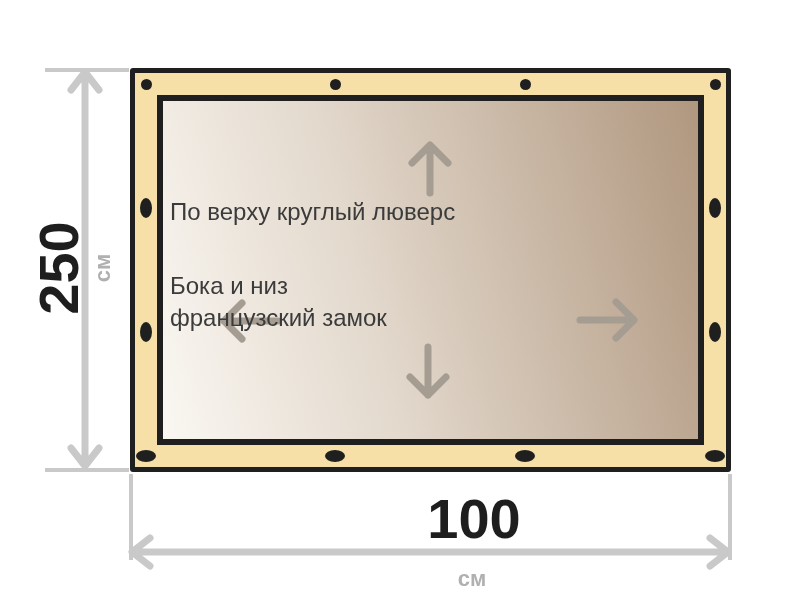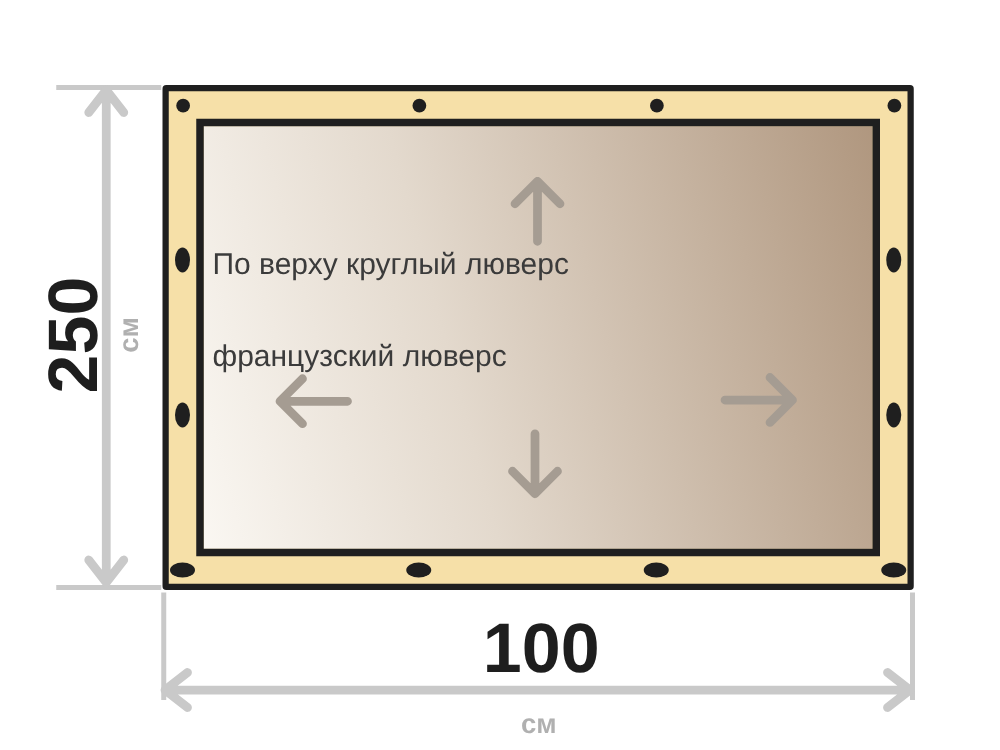--- a/index.html
+++ b/index.html
@@ -55,21 +55,21 @@
   .ext-line { position:absolute; background:#c9c9c9; }
 
   .dim-value {
     position:absolute; color:#1e1e1e;
     font-size:56px; font-weight:700; white-space:nowrap;
   }
   .dim-unit {
     position:absolute; color:#b0b0b0;
     font-size:22px; font-weight:700; white-space:nowrap;
   }
-  .v-center  { transform:translate(-50%,-50%); }
+  .v-center  { transform:translate(-50%,-50%);margin-left:41px; }
   .v-rotated { transform:translate(-50%,-50%) rotate(-90deg); }
 </style>
 </head>
 <body>
 
 <div class="tarp">
   <div class="tarp-inner"></div>
 
   <div class="grommet g-round" style="left:5.5px;  top:5.5px;"></div>
   <div class="grommet g-round" style="left:194.5px;top:5.5px;"></div>
@@ -92,21 +92,22 @@
   <path d="M30,58 L30,10 M12,28 L30,10 L48,28"></path>
 </svg>
 
 <div class="note note-top">По верху круглый люверс</div>
 
 <svg class="arrow-svg" style="left:218px; top:298px;" width="66" height="46" viewBox="0 0 66 46">
   <path d="M60,23 L6,23 M24,5 L6,23 L24,41"></path>
 </svg>
 
 <div class="note note-mid">
-  <div>французский люверс</div>
+  <div>Бока и низ</div>
+  <div>французский замок</div>
 </div>
 
 <svg class="arrow-svg" style="left:574px; top:297px;" width="66" height="46" viewBox="0 0 66 46">
   <path d="M6,23 L60,23 M42,5 L60,23 L42,41"></path>
 </svg>
 
 <svg class="arrow-svg" style="left:398px; top:343px;" width="60" height="62" viewBox="0 0 60 62">
   <path d="M30,4 L30,52 M12,34 L30,52 L48,34"></path>
 </svg>
 

